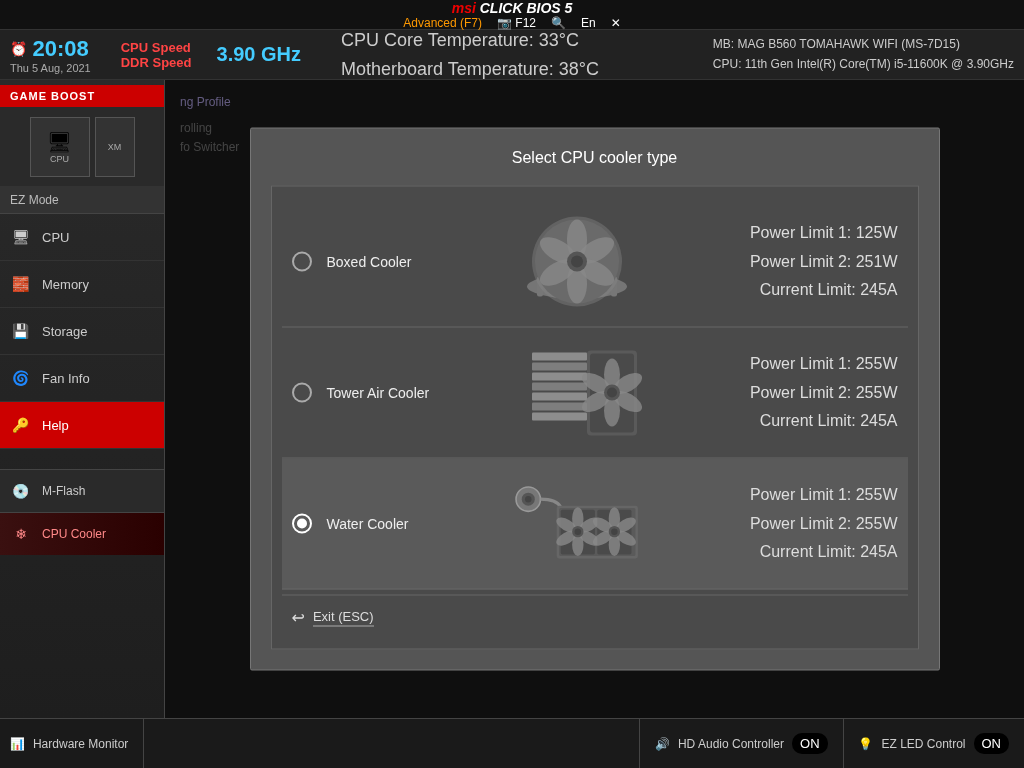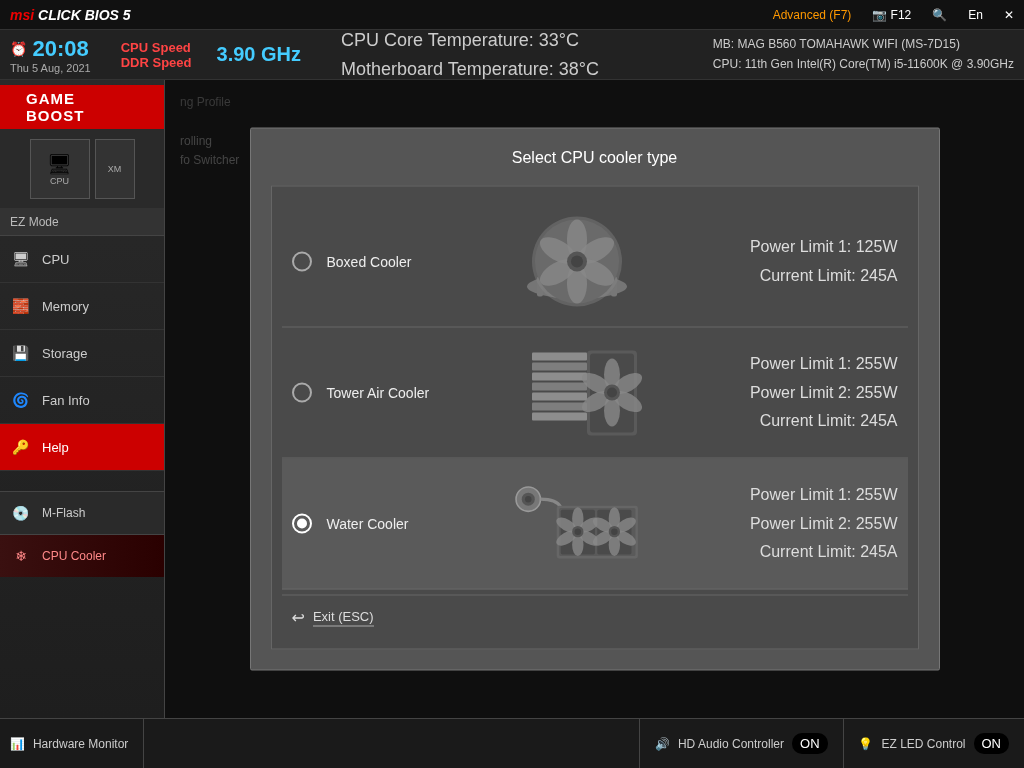--- a/index.html
+++ b/index.html
@@ -14,32 +14,33 @@
 
     
     .top-bar {
       background: #111;
       height: 30px;
       display: flex;
       align-items: center;
       justify-content: space-between;
       padding: 0 10px;
       border-bottom: 1px solid #333;
+      flex-direction: column;
     }
     .logo {
       color: #fff;
       font-size: 14px;
       font-weight: bold;
       font-style: italic;
     }
     .logo span { color: #e00; }
     .top-right {
       display: flex;
       align-items: center;
-      gap: 21px;
+      gap: 15px;
       color: #fff;
       font-size: 12px;
     }
     .advanced-mode { color: #f90; }
 
     
     .status-bar {
       background: #222;
       height: 50px;
       display: flex;
@@ -67,23 +68,23 @@
     
     .sidebar {
       width: 165px;
       background: linear-gradient(to bottom, #2a2a2a, #1e1e1e);
       border-right: 1px solid #444;
       padding-top: 5px;
     }
     .game-boost-bar {
       background: #c00;
       color: #fff;
-      font-size: 15px;
+      font-size: 11px;
       font-weight: bold;
-      padding: 5px 26px;
+      padding: 5px 10px;
       letter-spacing: 1px;
     }
     .ez-mode-label {
       background: #333;
       color: #bbb;
       font-size: 12px;
       padding: 6px 10px;
       border-bottom: 1px solid #444;
     }
     .sidebar-item {
@@ -380,21 +381,21 @@
       <div class="sidebar-bottom-item red-bg">
         <span class="sidebar-icon">❄</span>
         <span>CPU Cooler</span>
       </div>
     </div>
   </div>
 
   <div class="content-area">
 
     <div style="padding:15px;color:#666;font-size:12px;">
-      <div style="color:#737373;margin-bottom:25px;">ng Profile</div>
+      <div style="color:#c4b5fd;margin-bottom:12px;">ng Profile</div>
       <div style="color:#888;margin-bottom:5px;">rolling</div>
       <div style="color:#888;">fo Switcher</div>
     </div>
 
     <div class="overlay-backdrop"></div>
 
     <div class="dialog">
       <div class="dialog-title">Select CPU cooler type</div>
 
       <div class="dialog-inner">
@@ -424,20 +425,21 @@
                 <ellipse cx="0" cy="-22" rx="10" ry="20" fill="#888" opacity="0.8" transform="rotate(240)"></ellipse>
                 <ellipse cx="0" cy="-22" rx="10" ry="20" fill="#888" opacity="0.8" transform="rotate(300)"></ellipse>
               </g>
 
               <circle cx="65" cy="50" r="10" fill="#555"></circle>
               <circle cx="65" cy="50" r="6" fill="#444"></circle>
             </svg>
           </div>
           <div class="cooler-specs">
             <div>Power Limit 1: 125W</div>
+            <div>Power Limit 2: 251W</div>
             <div>Current Limit: 245A</div>
           </div>
         </div>
 
         <div class="cooler-option">
           <div class="radio-btn"></div>
           <span class="cooler-name">Tower Air Cooler</span>
           <div class="cooler-image">
 
             <svg class="cooler-svg" viewBox="0 0 130 100">

